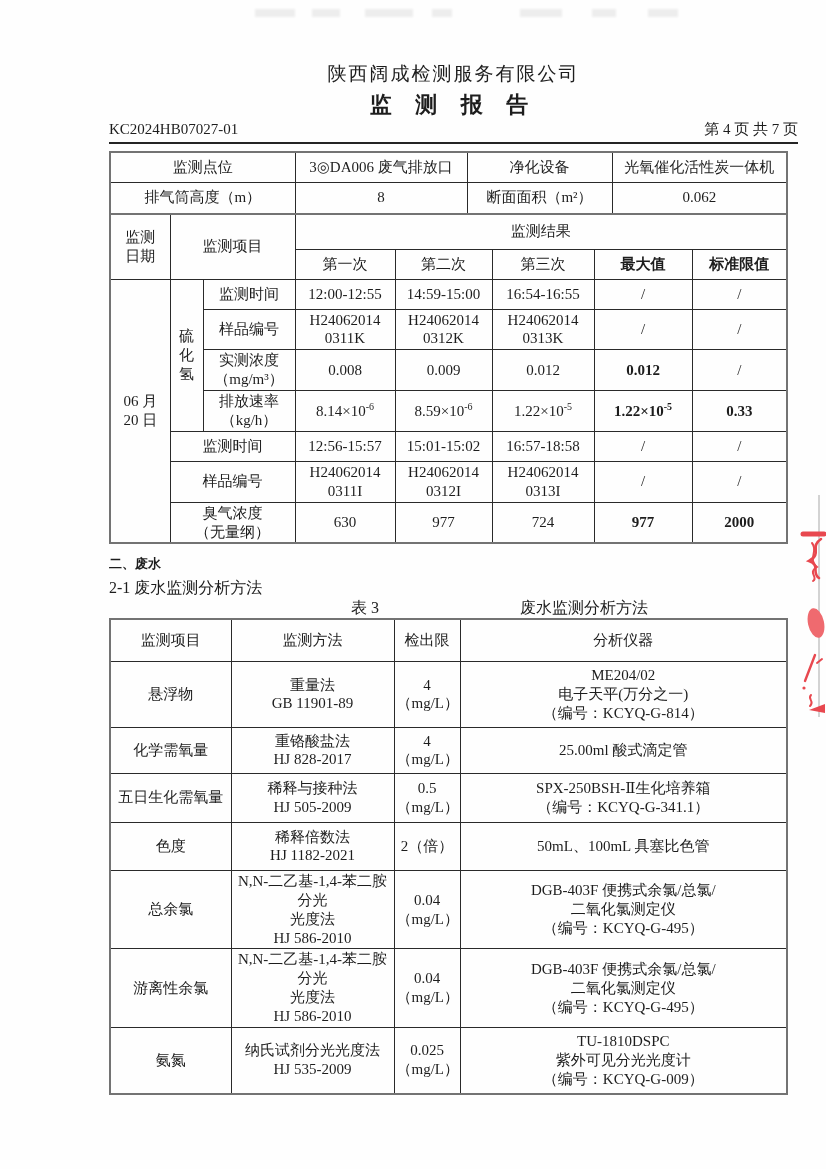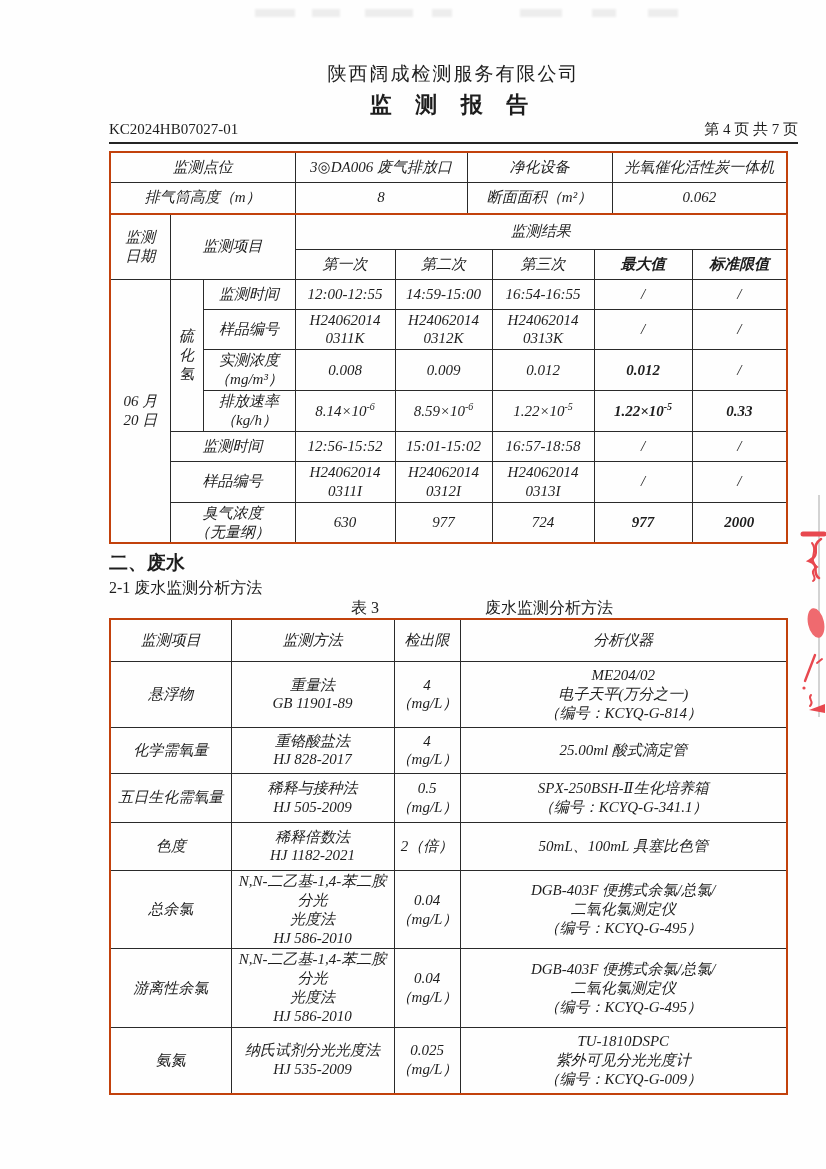--- a/index.html
+++ b/index.html
@@ -15,37 +15,37 @@
   .company { margin-top:62px; text-align:center; font-size:19px; letter-spacing:2px; line-height:24px; }
   .title   { margin-top:4px;  text-align:center; font-size:22px; font-weight:bold; letter-spacing:9px; line-height:30px; }
   .docrow  { display:flex; justify-content:space-between; align-items:center; font-size:15px; line-height:19px; }
   .rule    { margin-top:3px; height:2px; background:#242424; }
 
   .caprow  { position:relative; margin-top:4px; height:24px; font-size:16px; line-height:24px; }
   .caprow .c1 { position:absolute; left:200px; }
   .caprow .c2 { position:absolute; left:407px; }
   .caprow2 { position:relative; height:20px; font-size:16px; line-height:20px; }
   .caprow2 .c1 { position:absolute; left:242px; }
-  .caprow2 .c2 { position:absolute; left:376px; }
-
-  table { border-collapse:collapse; table-layout:fixed; width:677px; border:2px solid #c2410c;font-style:italic; }
+  .caprow2 .c2 { position:absolute; left:411px; }
+
+  table { border-collapse:collapse; table-layout:fixed; width:677px; border:2px solid #737373; }
   td, th {
     border:1px solid #2a2a2a;
     text-align:center; vertical-align:middle;
     font-size:15px; font-weight:normal; line-height:1.26;
     white-space:pre-line; padding:1px 2px;
     overflow:hidden;
   }
   .b { font-weight:bold; }
   sup { font-size:10px; }
   #tableA { margin-top:7px; }
   #tableB { margin-top:-2px; }
   #tableC { margin-top:0; }
 
-  .sec-title { margin-top:8px; font-size:19px; font-weight:bold; line-height:24px;font-family:Liberation Mono, monospace; }
+  .sec-title { margin-top:8px; font-size:13px; font-weight:bold; line-height:24px; }
   .sub-title { margin-top:2px; font-size:16px; line-height:20px; }
 
   .edge-line { position:absolute; left:818px; top:495px; width:2px; height:222px; background:#cbcbcb; opacity:.85; }
   .redmarks { position:absolute; left:795px; top:523px; width:31px; height:190px; }
   .smudge { position:absolute; top:9px; height:8px; background:#ededed; filter:blur(1px); }
 </style>
 </head>
 <body>
 
 <div class="page">
@@ -154,21 +154,21 @@
         <td>排放速率
 （kg/h）</td>
         <td><span>8.14×10</span><sup>-6</sup></td>
         <td><span>8.59×10</span><sup>-6</sup></td>
         <td><span>1.22×10</span><sup>-5</sup></td>
         <td class="b"><span>1.22×10</span><sup>-5</sup></td>
         <td class="b">0.33</td>
       </tr>
       <tr style="height:30px">
         <td colspan="2">监测时间</td>
-        <td>12:56-15:52</td>
+        <td>12:56-15:57</td>
         <td>15:01-15:02</td>
         <td>16:57-18:58</td>
         <td>/</td>
         <td>/</td>
       </tr>
       <tr style="height:36px">
         <td colspan="2">样品编号</td>
         <td>H24062014
 0311I</td>
         <td>H24062014

